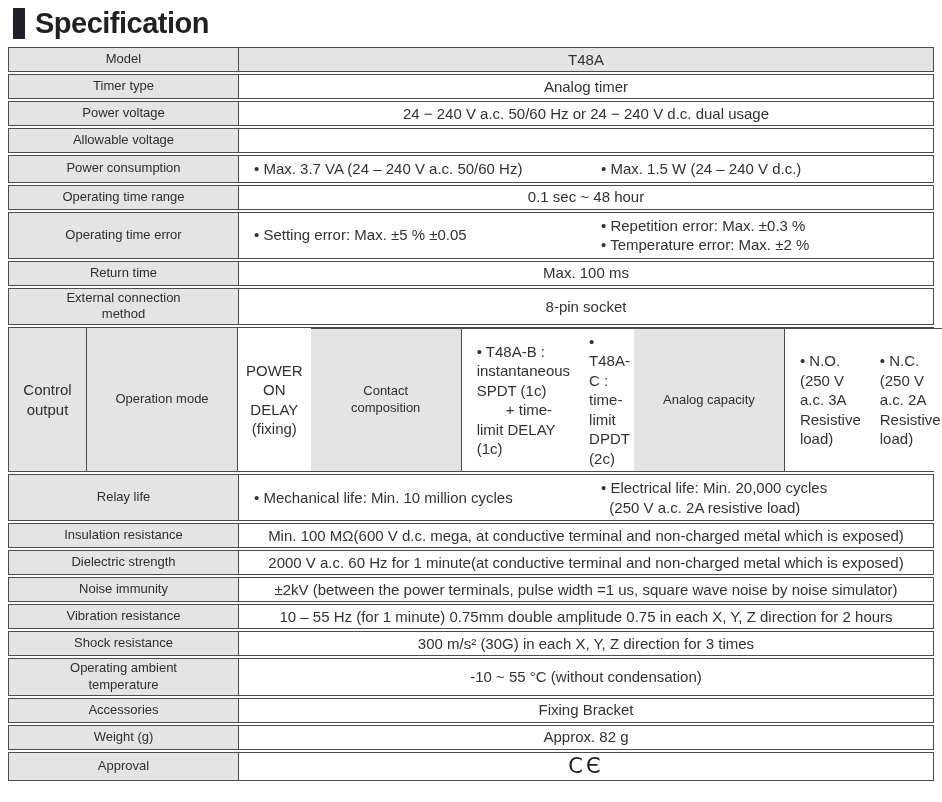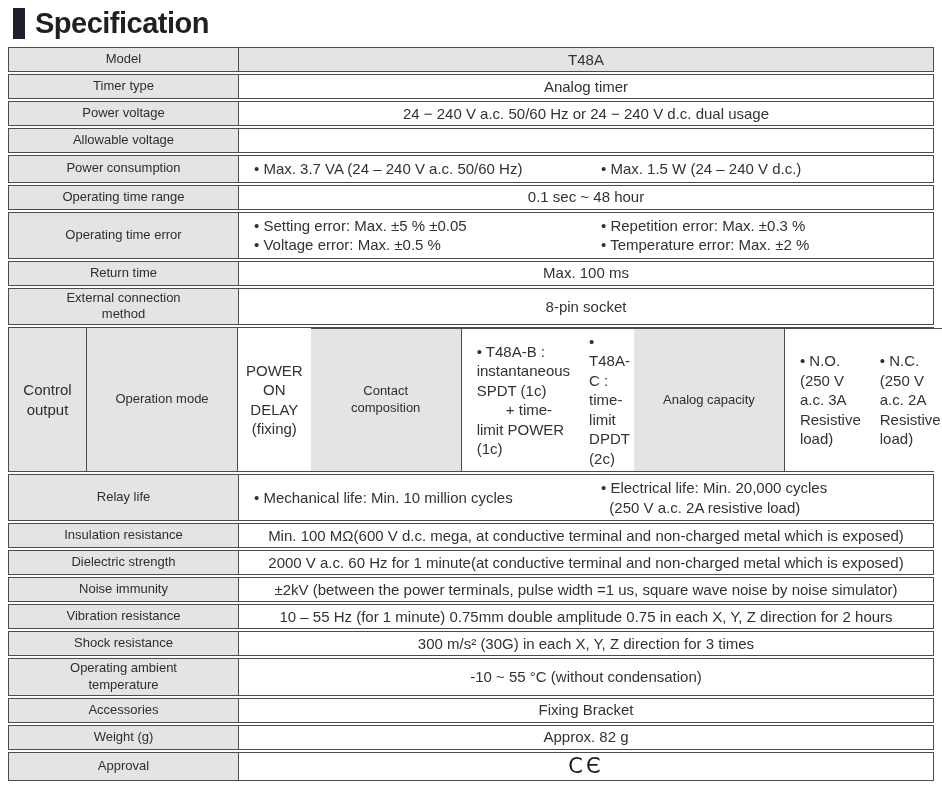--- a/index.html
+++ b/index.html
@@ -105,21 +105,20 @@
     </div>
     <div class="t-row">
       <div class="t-label">Operating time range</div>
       <div class="t-value">0.1 sec ~ 48 hour</div>
     </div>
     <div class="t-row">
       <div class="t-label">Operating time error</div>
       <div class="t-value twocol">
         <div class="t-col">
           <div class="t-line">• Setting error: Max. ±5 % ±0.05</div>
-          <div class="t-line">• Voltage error: Max. ±0.5 %</div>
         </div>
         <div class="t-col">
           <div class="t-line">• Repetition error: Max. ±0.3 %</div>
           <div class="t-line">• Temperature error: Max. ±2 %</div>
         </div>
       </div>
     </div>
     <div class="t-row">
       <div class="t-label">Return time</div>
       <div class="t-value">Max. 100 ms</div>
@@ -136,21 +135,21 @@
         <div class="t-row">
           <div class="t-label">Operation mode</div>
           <div class="t-value">POWER ON DELAY (fixing)</div>
         </div>
         <div class="t-row">
           <div class="t-label">Contact
 composition</div>
           <div class="t-value twocol">
             <div class="t-col">
               <div class="t-line">• T48A-B : instantaneous SPDT (1c)</div>
-              <div class="t-line">       + time-limit POWER (1c)</div>
+              <div class="t-line">       + time-limit DELAY (1c)</div>
             </div>
             <div class="t-col">
               <div class="t-line">• T48A-C : time-limit DPDT (2c)</div>
             </div>
           </div>
         </div>
         <div class="t-row">
           <div class="t-label">Analog capacity</div>
           <div class="t-value twocol">
             <div class="t-col">

